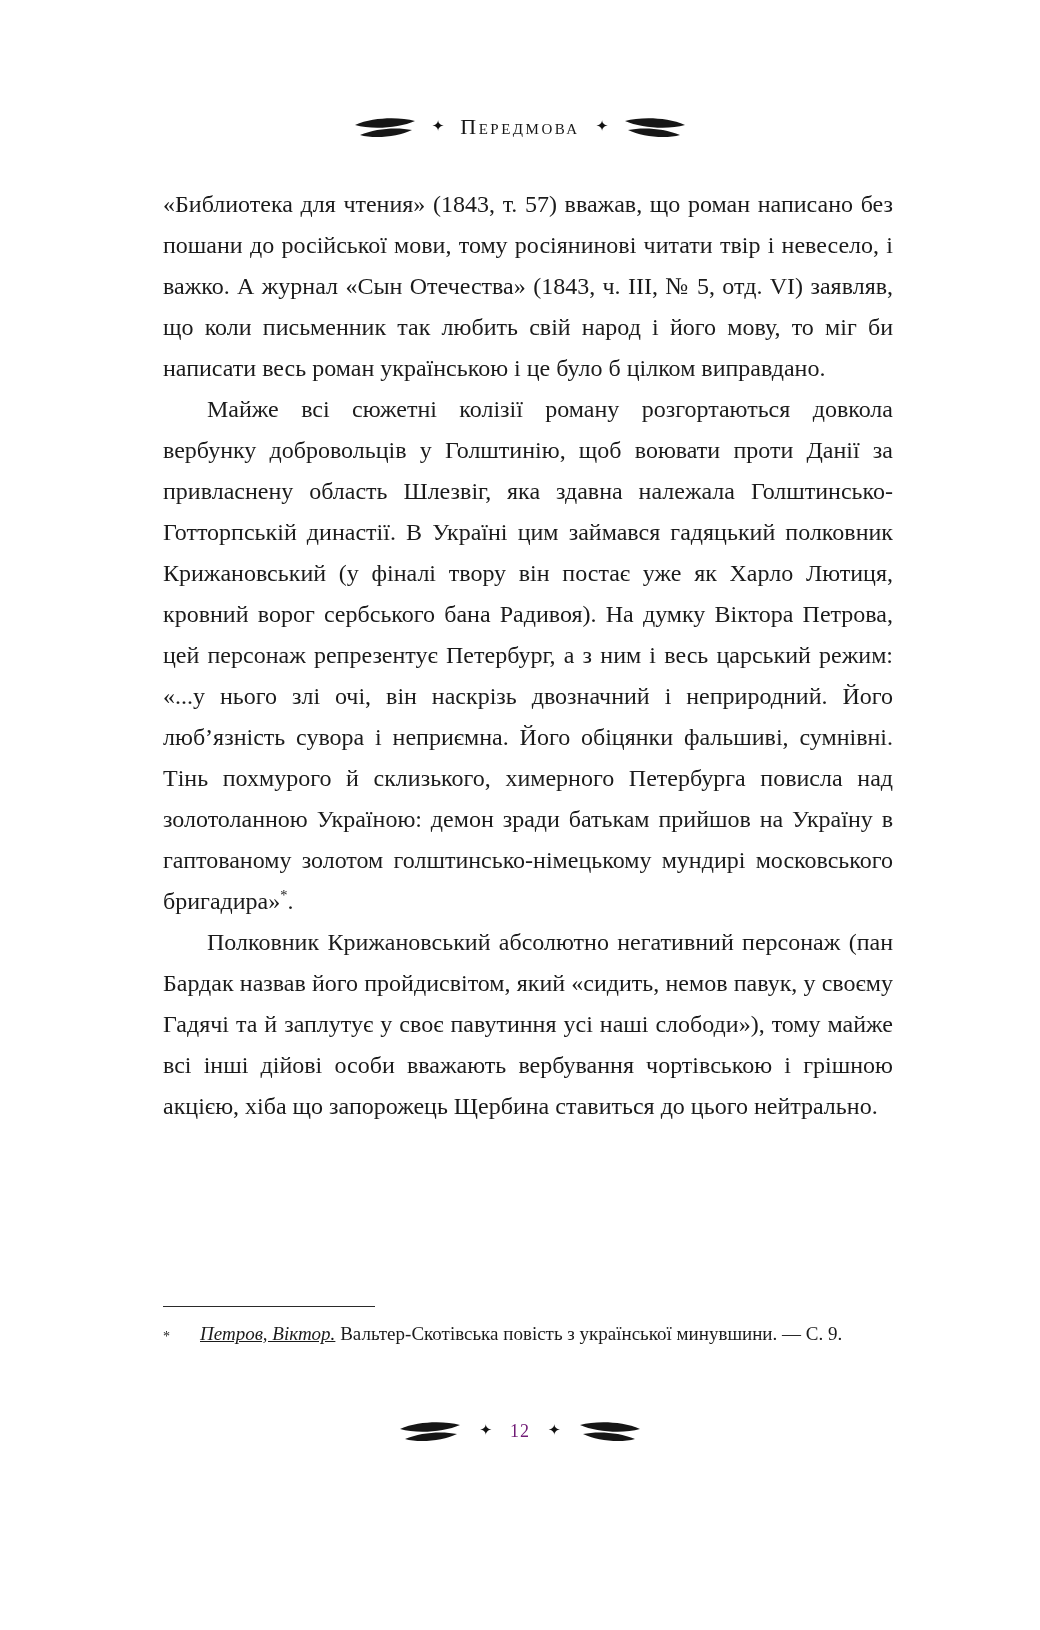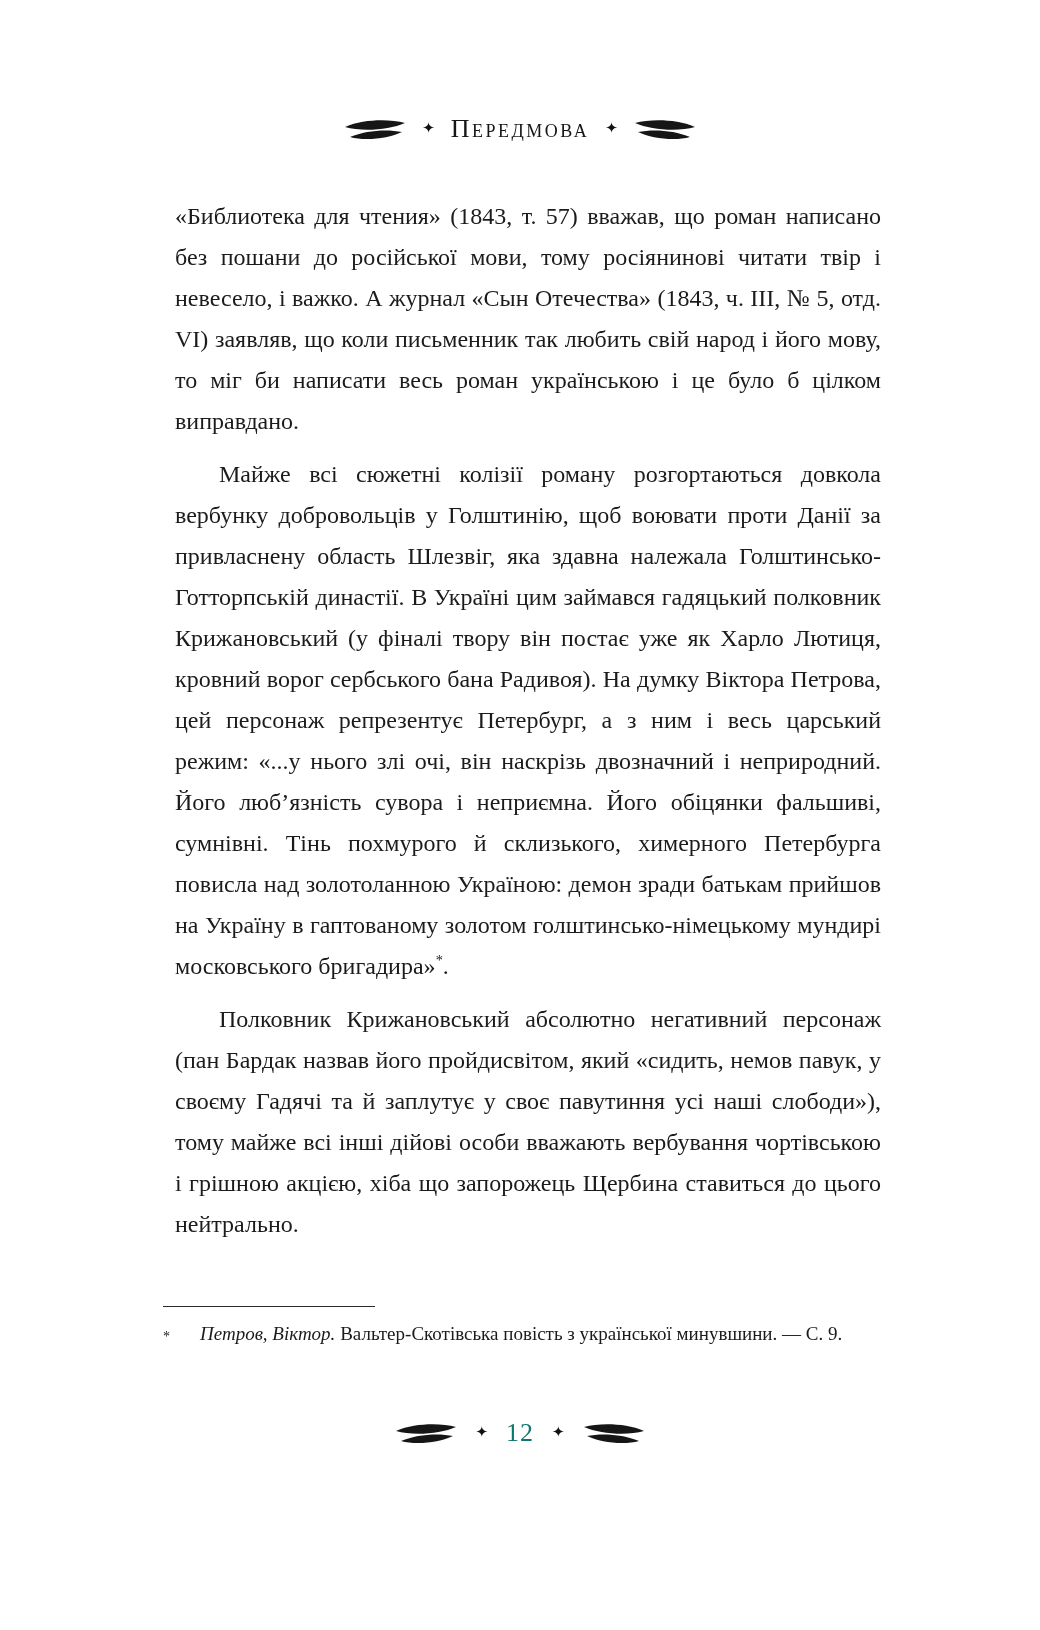--- a/index.html
+++ b/index.html
@@ -24,21 +24,21 @@
     top: 114px;
     left: 0;
     width: 100%;
     display: flex;
     align-items: center;
     justify-content: center;
     gap: 16px;
   }
   .chapter-title {
     margin: 0;
-    font-size: 26px;
+    font-size: 22px;
     font-weight: normal;
     font-variant: small-caps;
     letter-spacing: 2.5px;
     color: #161616;
   }
   .diamond {
     font-size: 15px;
     line-height: 1;
     color: #111111;
     transform: translateY(-1px);
@@ -50,21 +50,21 @@
   
   .body-text {
     position: absolute;
     left: 163px;
     top: 184px;
     width: 730px;
     font-size: 24px;
     line-height: 41px;
     text-align: justify;
   }
-  .body-text p { margin: 12px; }
+  .body-text p { margin: 0; }
   .body-text p.indent { text-indent: 44px; font-family: Liberation Serif, serif; }
   .footnote-ref {
     font-size: 60%;
     vertical-align: super;
     line-height: 0;
   }
 
   
   .footnote-block {
     position: absolute;
@@ -86,36 +86,36 @@
   .fn-marker {
     flex: none;
     width: 37px;
     font-size: 14px;
     padding-top: 3px;
   }
   .fn-text {
     flex: 1;
     text-align: justify;
   }
-  .fn-author { font-style: italic; }
+  .fn-author { font-style: italic; text-decoration: underline; }
 
   
   .page-footer {
     position: absolute;
     top: 1418px;
     left: 0;
     width: 100%;
     display: flex;
     align-items: center;
     justify-content: center;
     gap: 18px;
   }
   .page-number {
-    font-size: 26px;
-    color: #0f766e;
+    font-size: 18px;
+    color: #701a75;
     letter-spacing: 1px;
   }
 </style>
 </head>
 <body>
 
 <div class="page">
 
   <header class="chapter-header">
     <span class="ornament">

